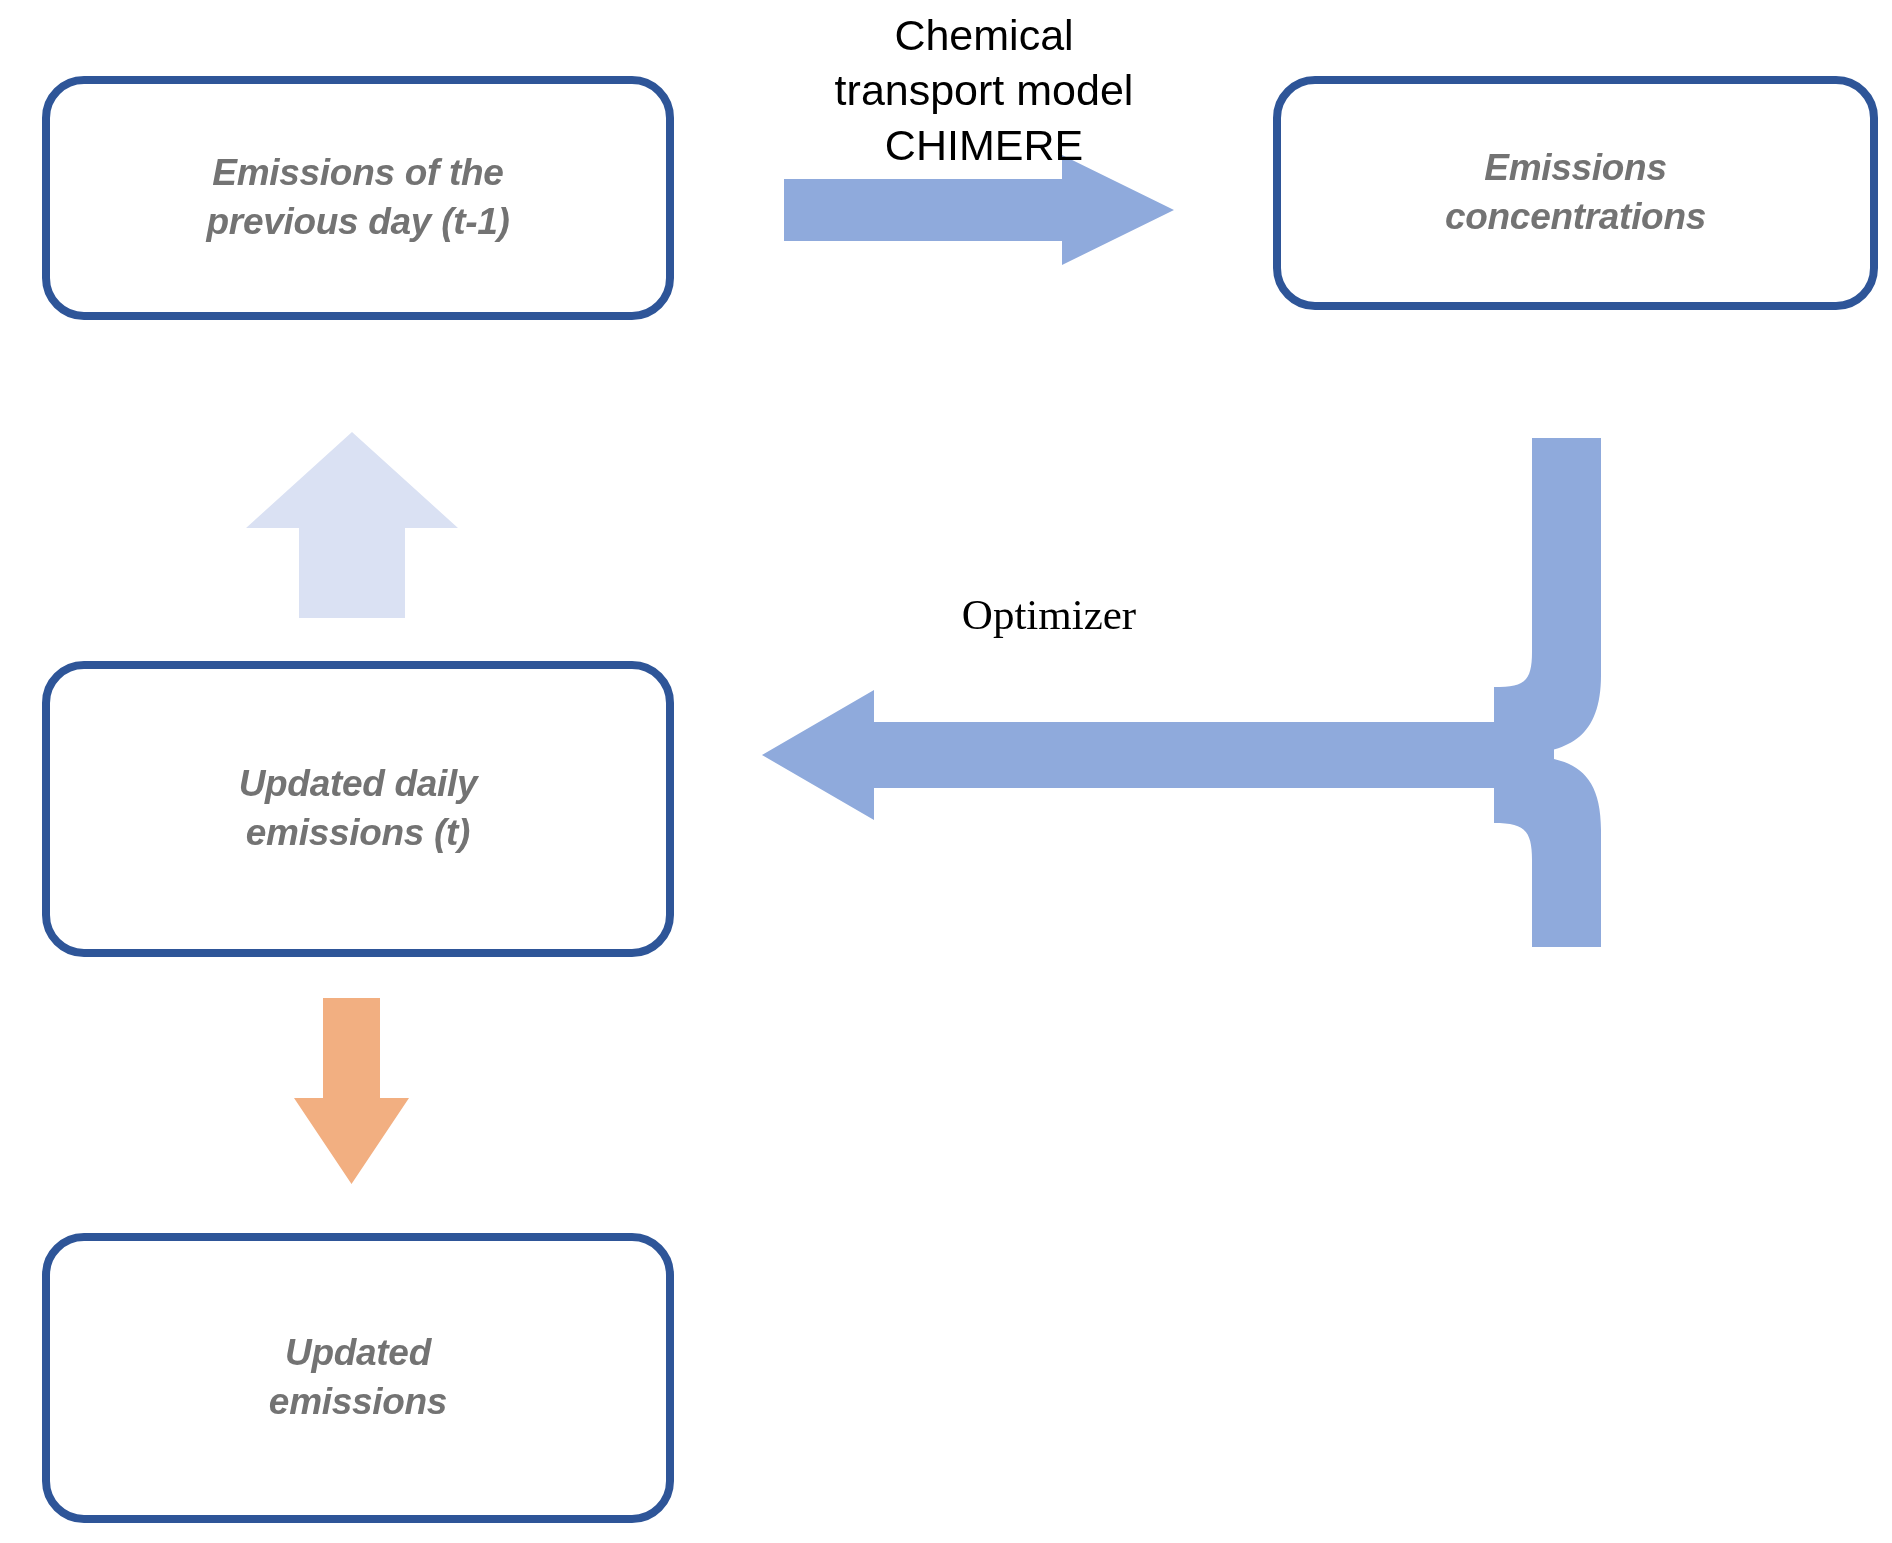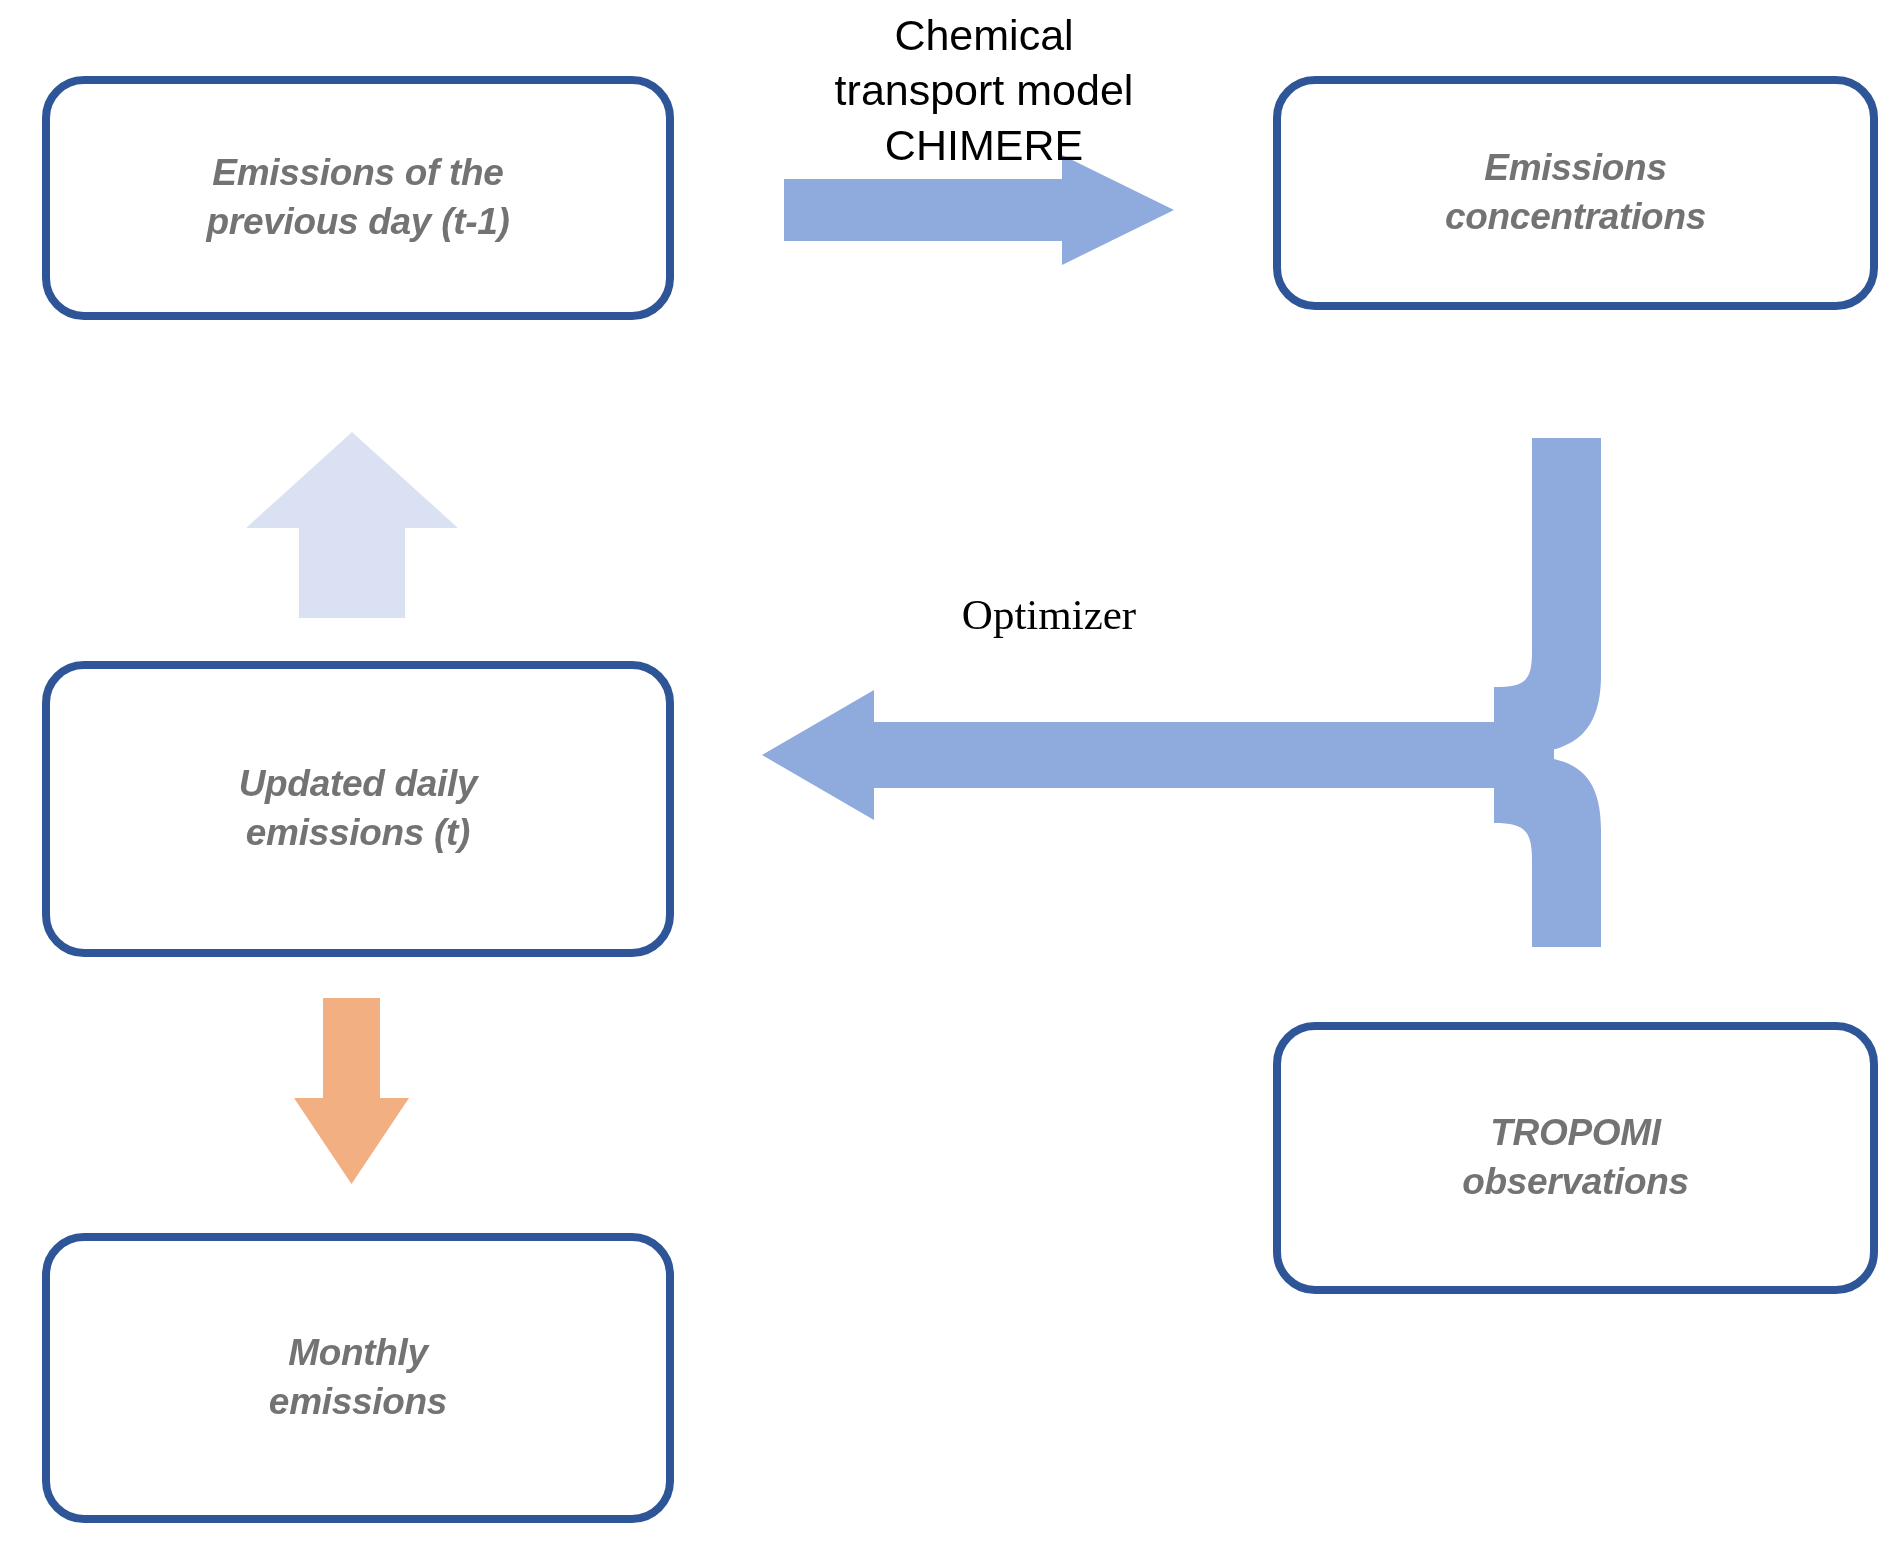--- a/index.html
+++ b/index.html
@@ -106,23 +106,19 @@
   <div class="node-box" style="left:1259px; top:76px; width:605px; height:234px;">
     <span class="node-label">Emissions
 concentrations</span>
   </div>
 
   <div class="node-box" style="left:28px; top:661px; width:632px; height:296px;">
     <span class="node-label">Updated daily
 emissions (t)</span>
   </div>
 
-  <div class="node-box" style="left:1259px; top:1022px; width:605px; height:272px;">
-    <span class="node-label">TROPOMI
-observations</span>
-  </div>
 
   <div class="node-box" style="left:28px; top:1233px; width:632px; height:290px;">
-    <span class="node-label">Monthly
+    <span class="node-label">Updated
 emissions</span>
   </div>
 
 </div>
 
 </body></html>

